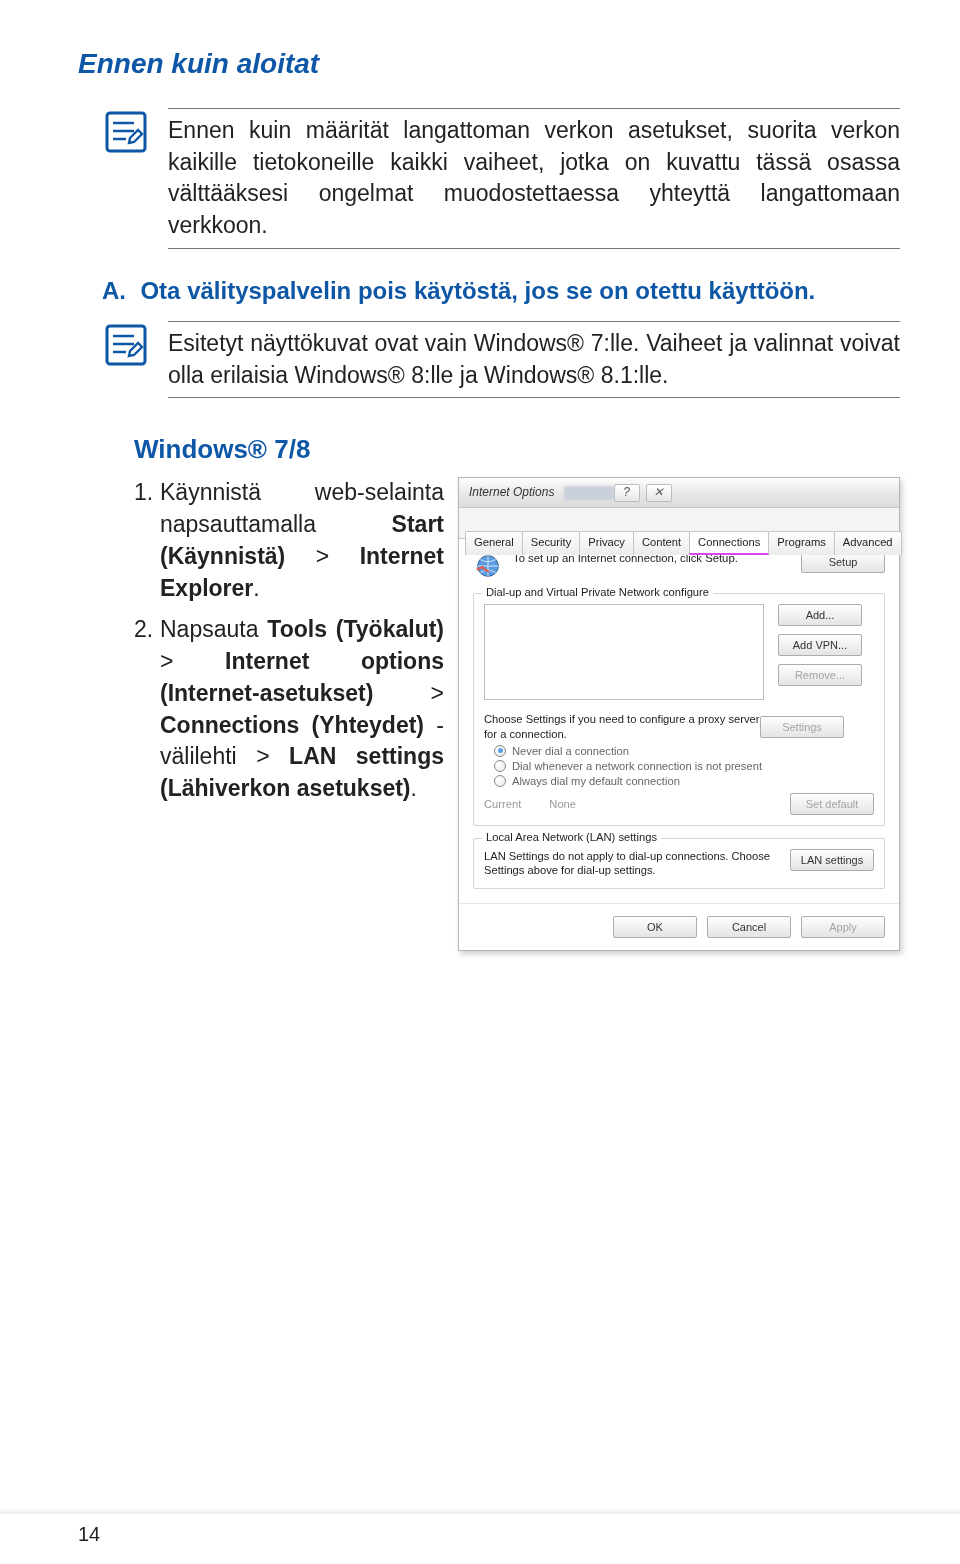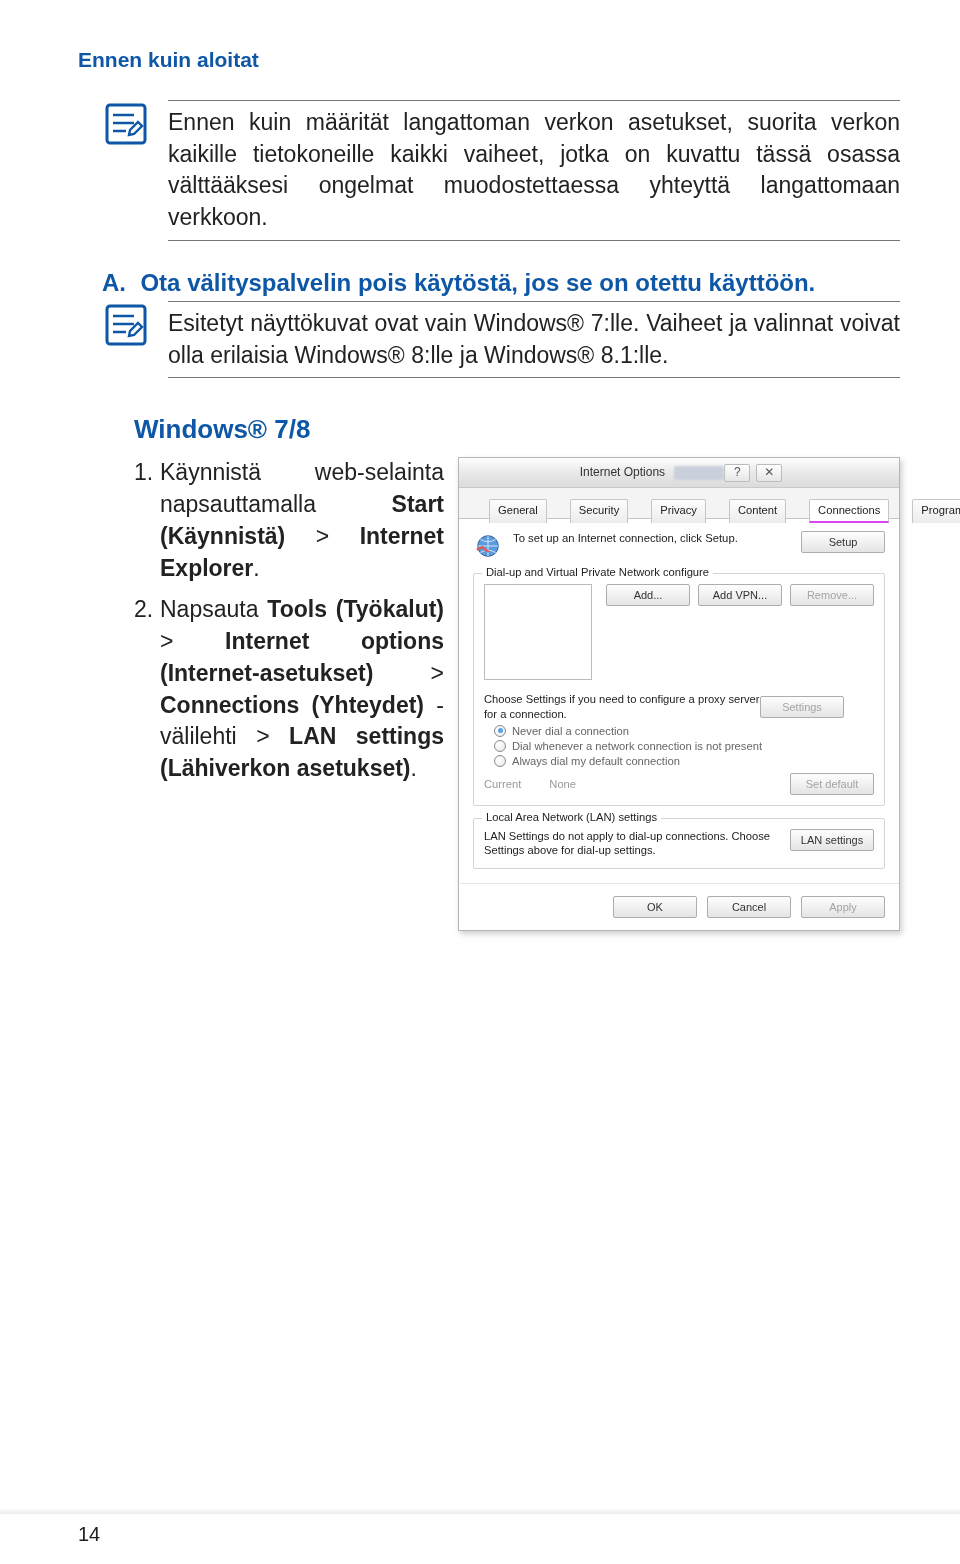--- a/index.html
+++ b/index.html
@@ -7,23 +7,24 @@
     width: 960px;
     height: 1564px;
     background: #fff;
     font-family: "Segoe UI", Arial, sans-serif;
     color: #222;
     position: relative;
     padding: 48px 60px 0 78px;
   }
   h1.page-heading {
     color: #0d57a6;
-    font-size: 21px;
+    font-size: 28px;
     font-weight: 700;
     margin-bottom: 28px;
+    font-style: italic;
   }
   .note-block {
     display: flex;
     align-items: flex-start;
     gap: 18px;
     margin-bottom: 22px;
     margin-left: 24px;
   }
   .note-icon svg { width: 48px; height: 48px; }
   .note-text-group {
@@ -35,21 +36,21 @@
     margin: 0 0 6px 0;
   }
   .note-text {
     font-size: 23px;
     line-height: 1.38;
     color: #222;
     text-align: justify;
   }
   .section-a {
     margin-left: 24px;
-    margin-bottom: 4px;
+    margin-bottom: 16px;
   }
   .section-a-line {
     color: #0d57a6;
     font-size: 24px;
     font-weight: 700;
   }
   h2.subheading {
     color: #0d57a6;
     font-size: 26px;
     font-weight: 700;
@@ -91,22 +92,23 @@
     font-size: 11.5px;
     color: #222;
     box-shadow: 2px 3px 6px rgba(0,0,0,0.2);
   }
   .titlebar {
     height: 30px;
     background: linear-gradient(180deg,#fefefe,#e7e7e7 55%, #dcdcdc);
     border-bottom: 1px solid #c9c9c9;
     display: flex;
     align-items: center;
-    justify-content: center;
+    justify-content: flex-start;
     padding: 0 6px 0 10px;
+    font-style: italic;
   }
   .titlebar .t-title { font-size: 12px; color: #333; }
   .titlebar .t-blur {
     display: inline-block;
     width: 50px;
     height: 14px;
     background: #c9d0db;
     border-radius: 2px;
     filter: blur(1px);
     margin-left: 6px;
@@ -131,23 +133,22 @@
     background:#f4f4f4;
   }
   .tab {
     padding: 4px 8px 5px;
     font-size: 11.2px;
     border: 1px solid #c6c6c6;
     border-bottom: none;
     margin-right: -1px;
     background: linear-gradient(180deg,#fdfdfd,#ececec);
     position: relative;
-    top:5px;
+    top:17px;
     border-radius: 2px 2px 0 0;
-    margin-left: 24px;
   }
   .tab.active {
     background:#fff;
     border-bottom:2px solid #d946ef;
     z-index:2;
   }
   .pane {
     padding: 12px 14px 14px;
     background:#fff;
   }
@@ -189,21 +190,21 @@
     font-size:11.2px;
     color:#222;
   }
   .listbox {
     width: 280px;
     height: 96px;
     border:1px solid #bcbcbc;
     background:#fff;
   }
   .dialup-row { display:flex; gap:14px; }
-  .side-btns { display:flex; flex-direction:row; gap:8px; }
+  .side-btns { display:flex; flex-direction:column; gap:8px; }
   .proxy-row {
     display:flex; align-items:center;
     margin-top:12px;
     font-size:11.2px; line-height:1.3;
   }
   .radios { margin-top:0; font-size:11.2px; color:#666; }
   .radios .r { display:flex; align-items:center; gap:6px; margin:3px 0 3px 10px;}
   .radio-dot {
     width:12px;height:12px;border-radius:50%;
     border:1px solid #8a8a8a;

